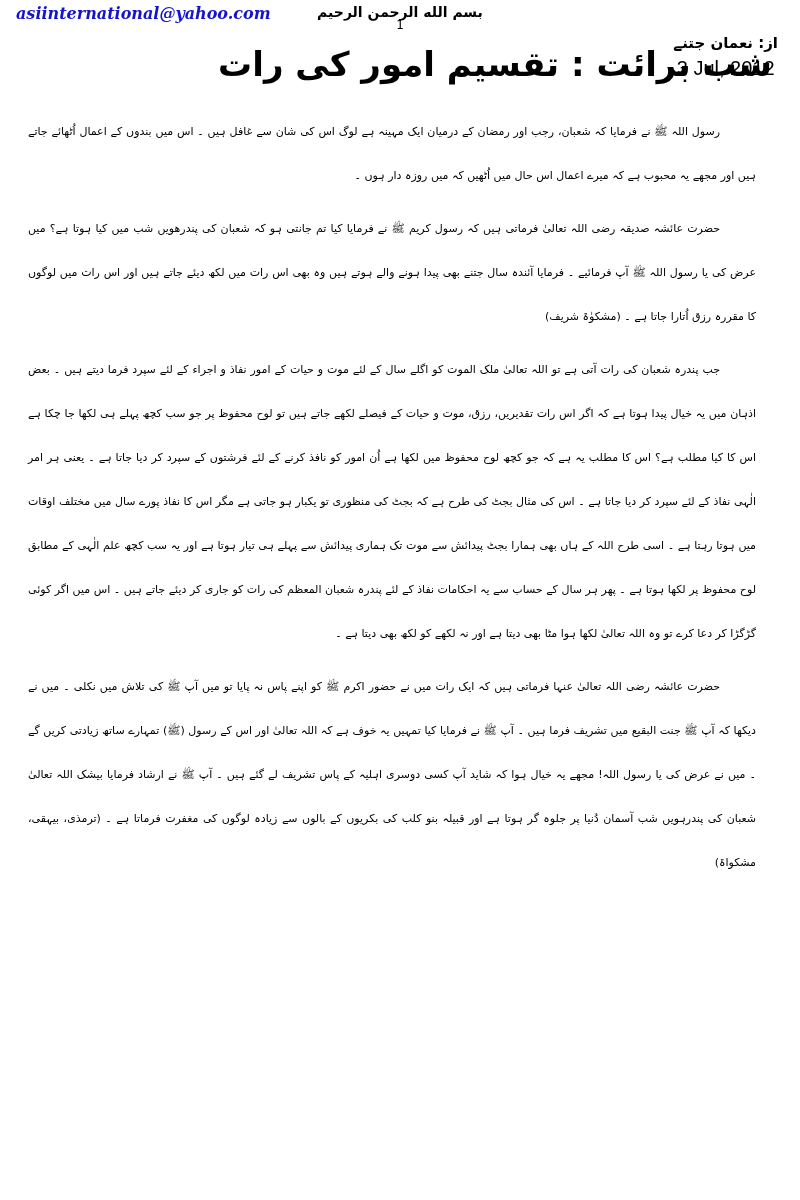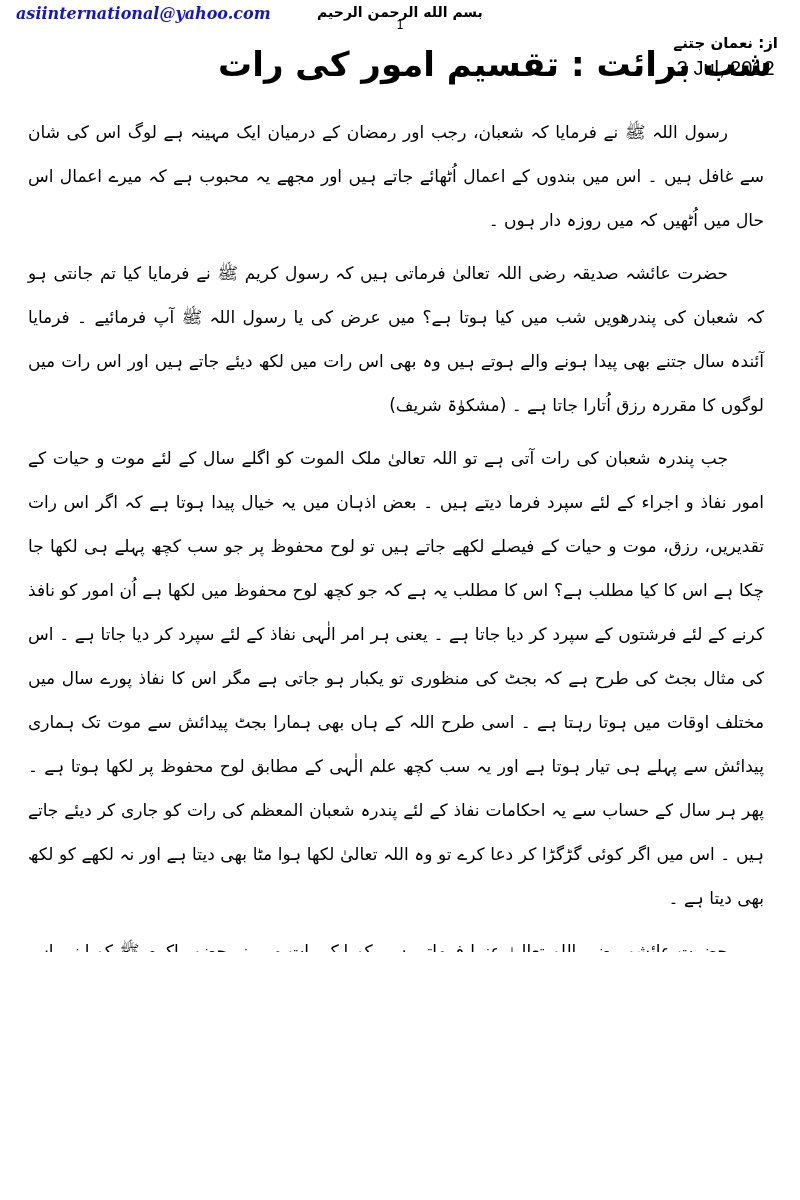--- a/index.html
+++ b/index.html
@@ -11,21 +11,21 @@
   .bismillah-wrap{position:absolute;left:0;right:0;top:4px;text-align:center;}
   .bismillah{font-size:14px;font-weight:bold;direction:rtl;}
   .page-num{font-size:12px;margin-top:-2px;}
   .byline{position:absolute;right:22px;top:34px;text-align:center;}
   .author{font-size:15px;font-weight:bold;direction:rtl;}
   .date{font-family:"Liberation Sans",sans-serif;font-size:20px;margin-top:5px;}
   .title{margin:0;padding-top:44px;text-align:right;font-size:34px;font-weight:bold;direction:rtl;letter-spacing:1px;}
 
   
   .body{margin-top:26px;}
-  .urdu-para{direction:rtl;text-align:justify;font-size:17px;line-height:44px;margin:0 8px 9px 0;text-indent:36px;font-weight:500;}
+  .urdu-para{direction:rtl;text-align:justify;font-size:11px;line-height:44px;margin:0 16px 9px 0;text-indent:36px;font-weight:500;}
 </style>
 </head>
 <body>
 
 <div class="page">
 
   <span class="top-email">asiinternational@yahoo.com</span>
 
   <div class="bismillah-wrap">
     <div class="bismillah">بسم الله الرحمن الرحيم</div>

